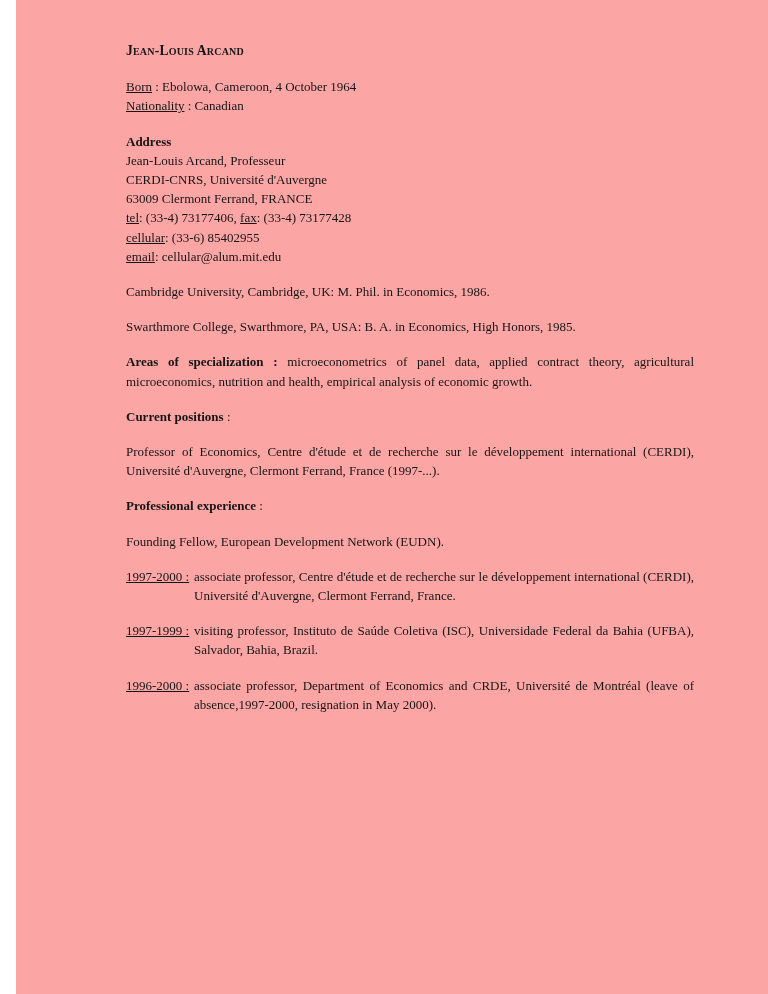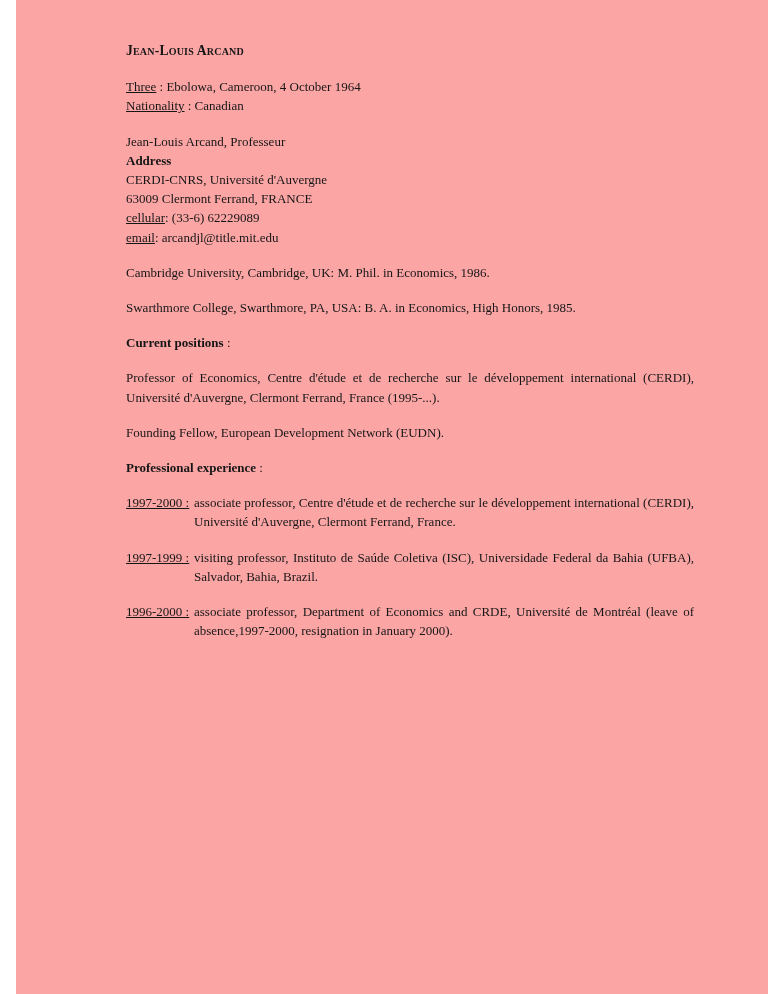--- a/index.html
+++ b/index.html
@@ -34,54 +34,56 @@
   .exp-body { flex: 1; text-align: justify; }
 </style>
 </head>
 <body>
 
 <div class="page">
 
   <h1 class="name">Jean-Louis Arcand</h1>
 
   <div class="sect">
-    <div class="line"><span class="u">Three</span><span> : Ebolowa, Cameroon, 4 October 1964</span></div>
+    <div class="line"><span class="u">Born</span><span> : Ebolowa, Cameroon, 4 October 1964</span></div>
     <div class="line"><span class="u">Nationality</span><span> : Canadian</span></div>
   </div>
 
   <div class="sect">
+    <div class="line b">Address</div>
     <div class="line">Jean-Louis Arcand, Professeur</div>
-    <div class="line b">Address</div>
     <div class="line">CERDI-CNRS, Université d'Auvergne</div>
     <div class="line">63009 Clermont Ferrand, FRANCE</div>
-    <div class="line"><span class="u">cellular</span><span>: (33-6) 62229089</span></div>
-    <div class="line"><span class="u">email</span><span>: arcandjl@title.mit.edu</span></div>
+    <div class="line"><span class="u">tel</span><span>: (33-4) 73177406, </span><span class="u">fax</span><span>: (33-4) 73177428</span></div>
+    <div class="line"><span class="u">cellular</span><span>: (33-6) 85402955</span></div>
+    <div class="line"><span class="u">email</span><span>: cellular@alum.mit.edu</span></div>
   </div>
 
 
 
   <p>Cambridge University, Cambridge, UK: M. Phil. in Economics, 1986.</p>
   <p>Swarthmore College, Swarthmore, PA, USA: B. A. in Economics, High Honors, 1985.</p>
 
+  <p class="just"><span class="b">Areas of specialization :</span><span> microeconometrics of panel data, applied contract theory, agricultural microeconomics, nutrition and health, empirical analysis of economic growth.</span></p>
 
   <p><span class="b">Current positions</span><span> :</span></p>
 
-  <p class="just">Professor of Economics, Centre d'étude et de recherche sur le développement international (CERDI), Université d'Auvergne, Clermont Ferrand, France (1995-...).</p>
+  <p class="just">Professor of Economics, Centre d'étude et de recherche sur le développement international (CERDI), Université d'Auvergne, Clermont Ferrand, France (1997-...).</p>
+  <p><span class="b">Professional experience</span><span> :</span></p>
+
   <p>Founding Fellow, European Development Network (EUDN).</p>
-
-  <p><span class="b">Professional experience</span><span> :</span></p>
 
   <div class="exp">
     <span class="exp-date">1997-2000 :</span>
     <span class="exp-body">associate professor, Centre d'étude et de recherche sur le développement international (CERDI), Université d'Auvergne, Clermont Ferrand, France.</span>
   </div>
 
   <div class="exp">
     <span class="exp-date">1997-1999 :</span>
     <span class="exp-body">visiting professor, Instituto de Saúde Coletiva (ISC), Universidade Federal da Bahia (UFBA), Salvador, Bahia, Brazil.</span>
   </div>
 
   <div class="exp">
     <span class="exp-date">1996-2000 :</span>
-    <span class="exp-body">associate professor, Department of Economics and CRDE, Université de Montréal (leave of absence,1997-2000, resignation in January 2000).</span>
+    <span class="exp-body">associate professor, Department of Economics and CRDE, Université de Montréal (leave of absence,1997-2000, resignation in May 2000).</span>
   </div>
 
 </div>
 
 </body></html>

